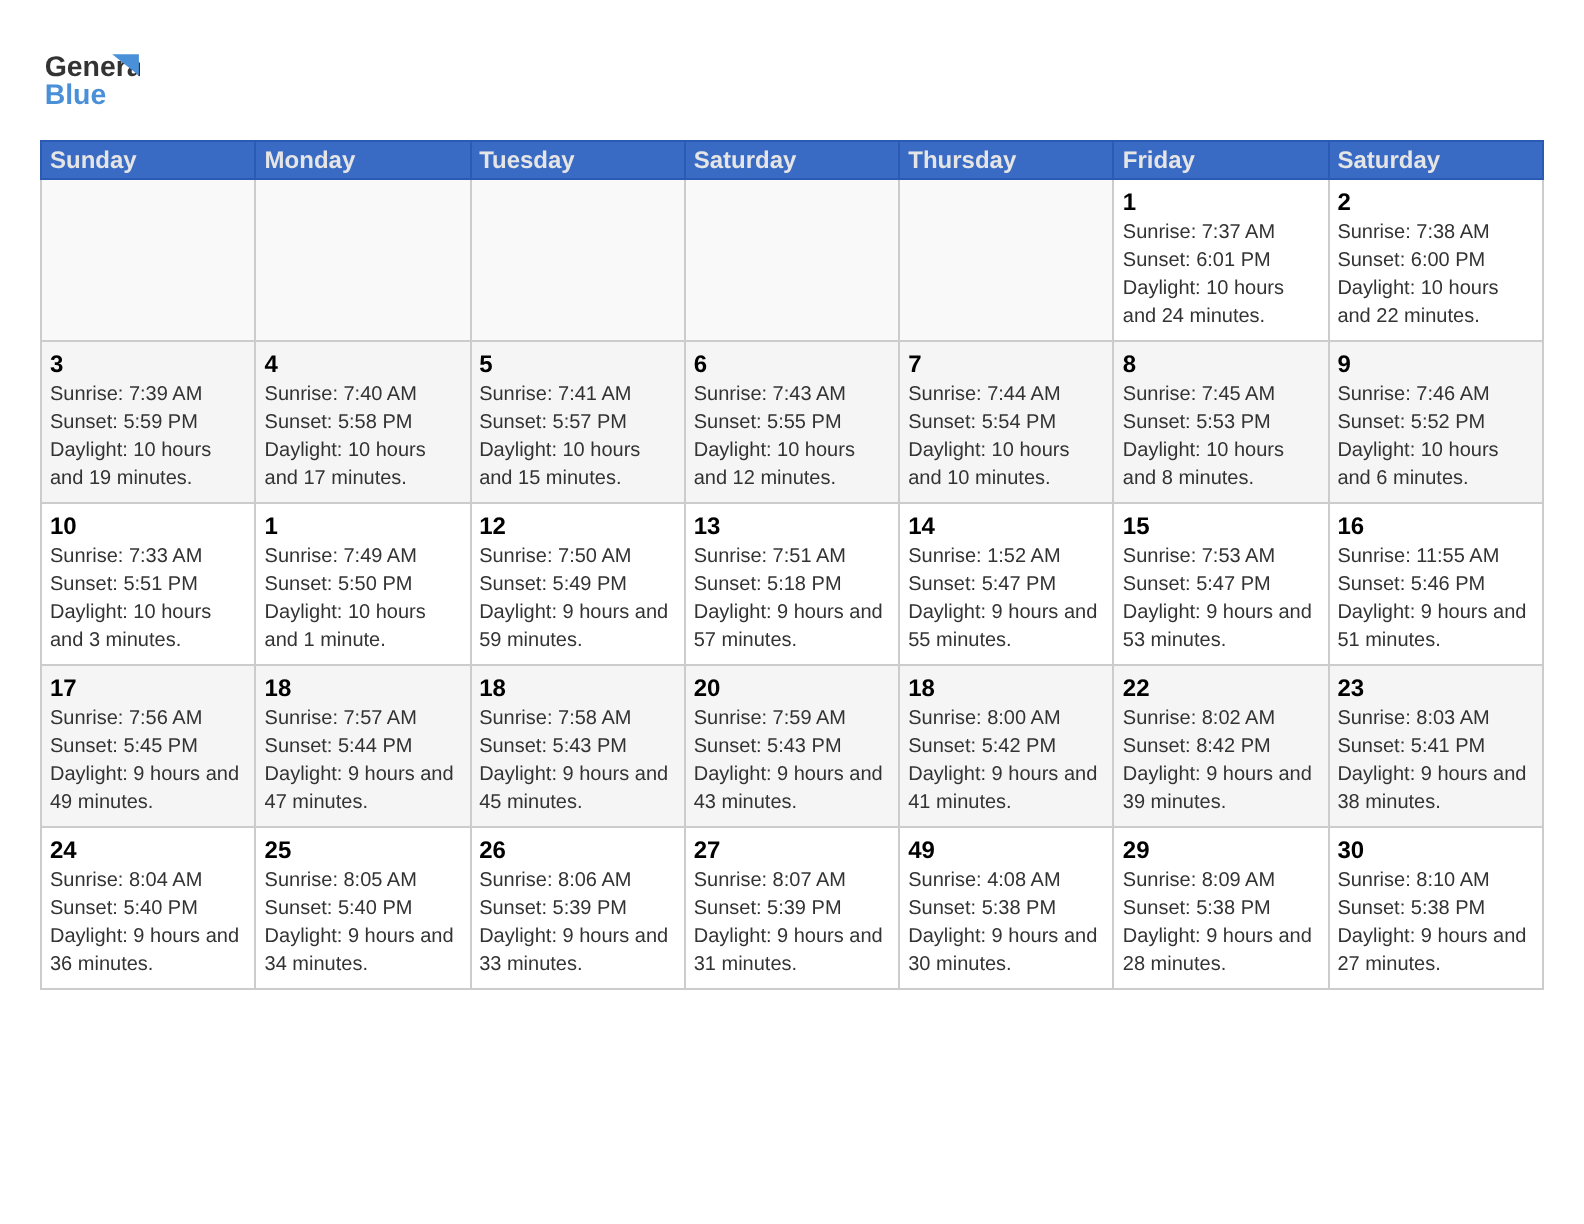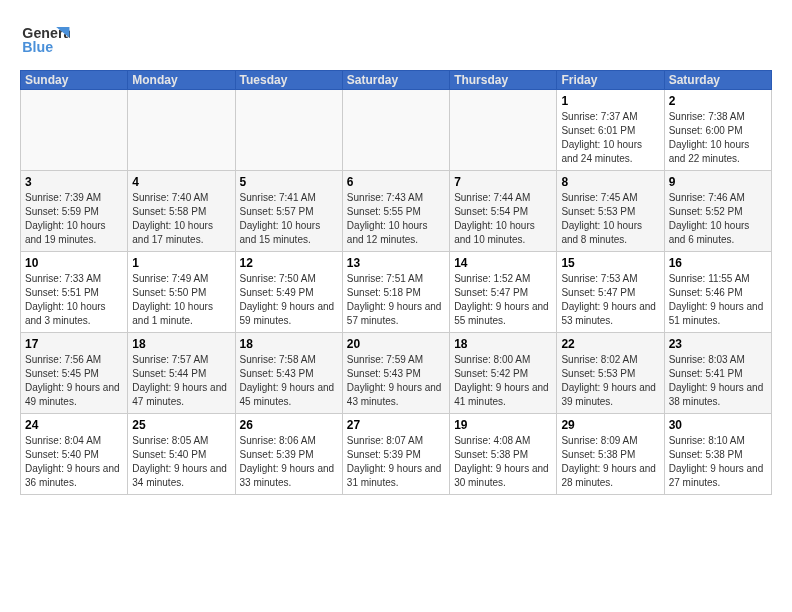--- a/index.html
+++ b/index.html
@@ -241,21 +241,21 @@
         </td>
         <td>
           <span class="day-number">18</span>
           <div class="day-info">Sunrise: 8:00 AM
 Sunset: 5:42 PM
 Daylight: 9 hours and 41 minutes.</div>
         </td>
         <td>
           <span class="day-number">22</span>
           <div class="day-info">Sunrise: 8:02 AM
-Sunset: 5:53 PM
+Sunset: 8:42 PM
 Daylight: 9 hours and 39 minutes.</div>
         </td>
         <td>
           <span class="day-number">23</span>
           <div class="day-info">Sunrise: 8:03 AM
 Sunset: 5:41 PM
 Daylight: 9 hours and 38 minutes.</div>
         </td>
       </tr>
       <tr>
@@ -277,21 +277,21 @@
 Sunset: 5:39 PM
 Daylight: 9 hours and 33 minutes.</div>
         </td>
         <td>
           <span class="day-number">27</span>
           <div class="day-info">Sunrise: 8:07 AM
 Sunset: 5:39 PM
 Daylight: 9 hours and 31 minutes.</div>
         </td>
         <td>
-          <span class="day-number">19</span>
+          <span class="day-number">49</span>
           <div class="day-info">Sunrise: 4:08 AM
 Sunset: 5:38 PM
 Daylight: 9 hours and 30 minutes.</div>
         </td>
         <td>
           <span class="day-number">29</span>
           <div class="day-info">Sunrise: 8:09 AM
 Sunset: 5:38 PM
 Daylight: 9 hours and 28 minutes.</div>
         </td>

